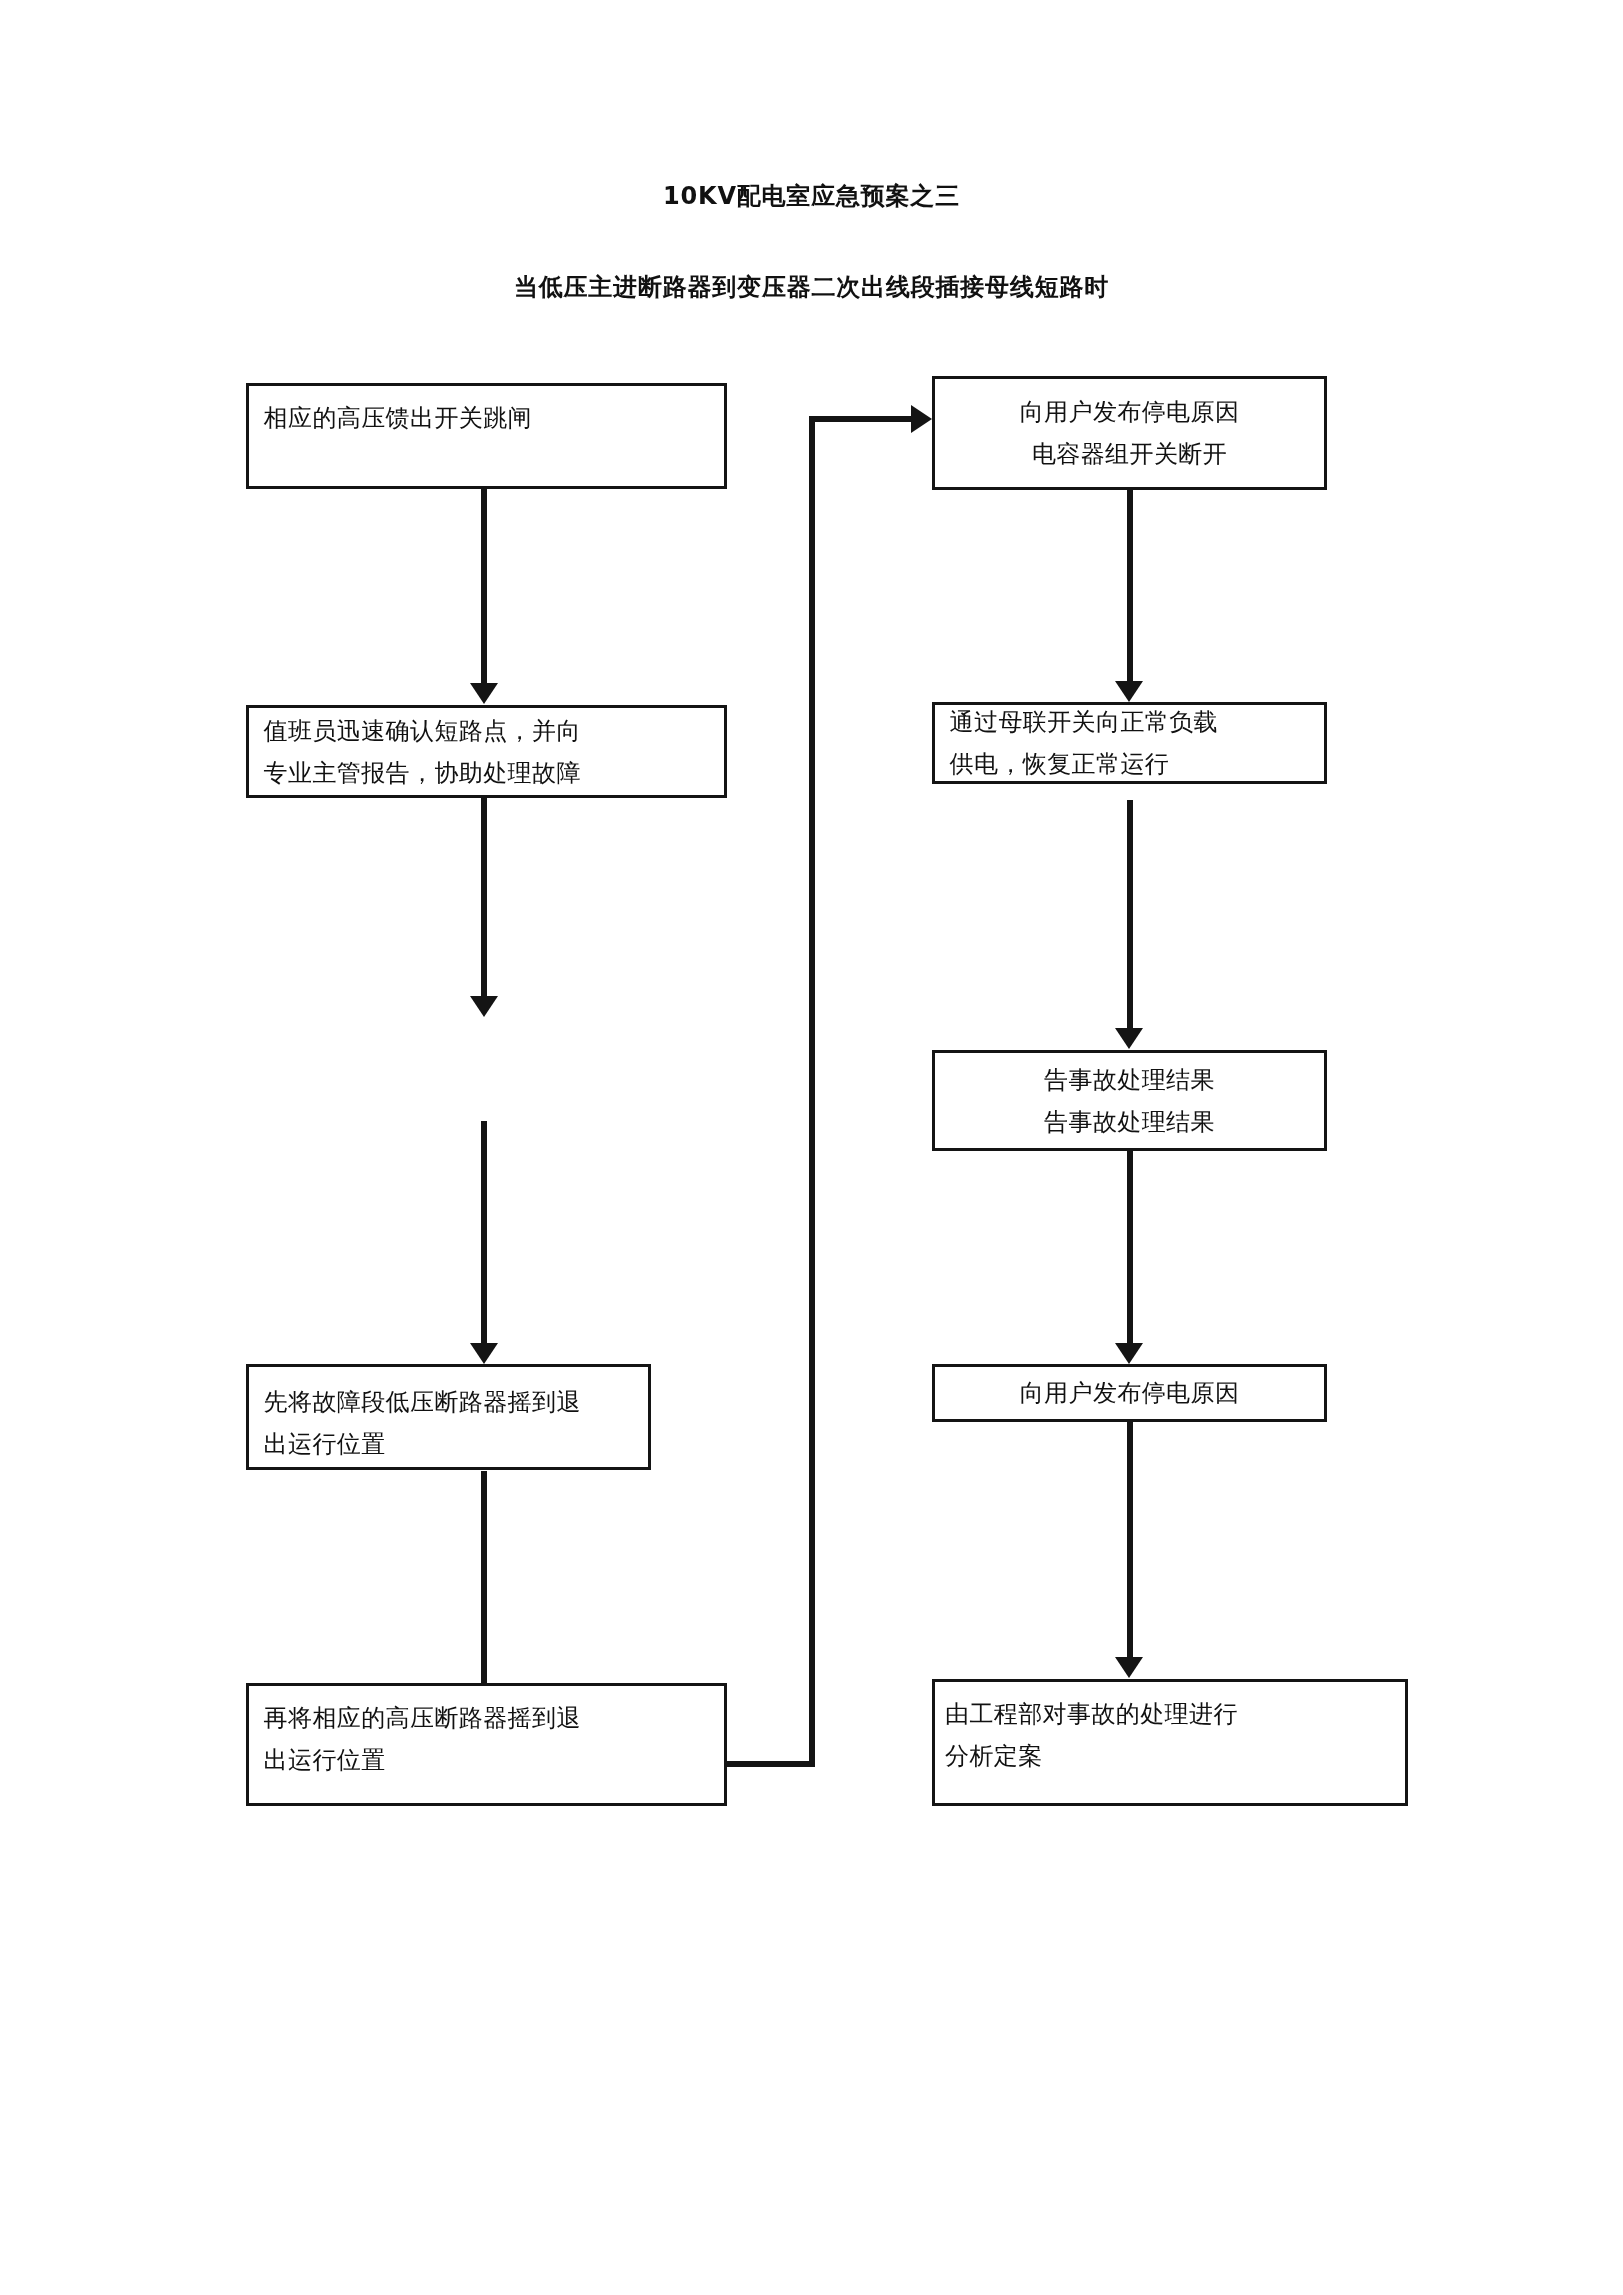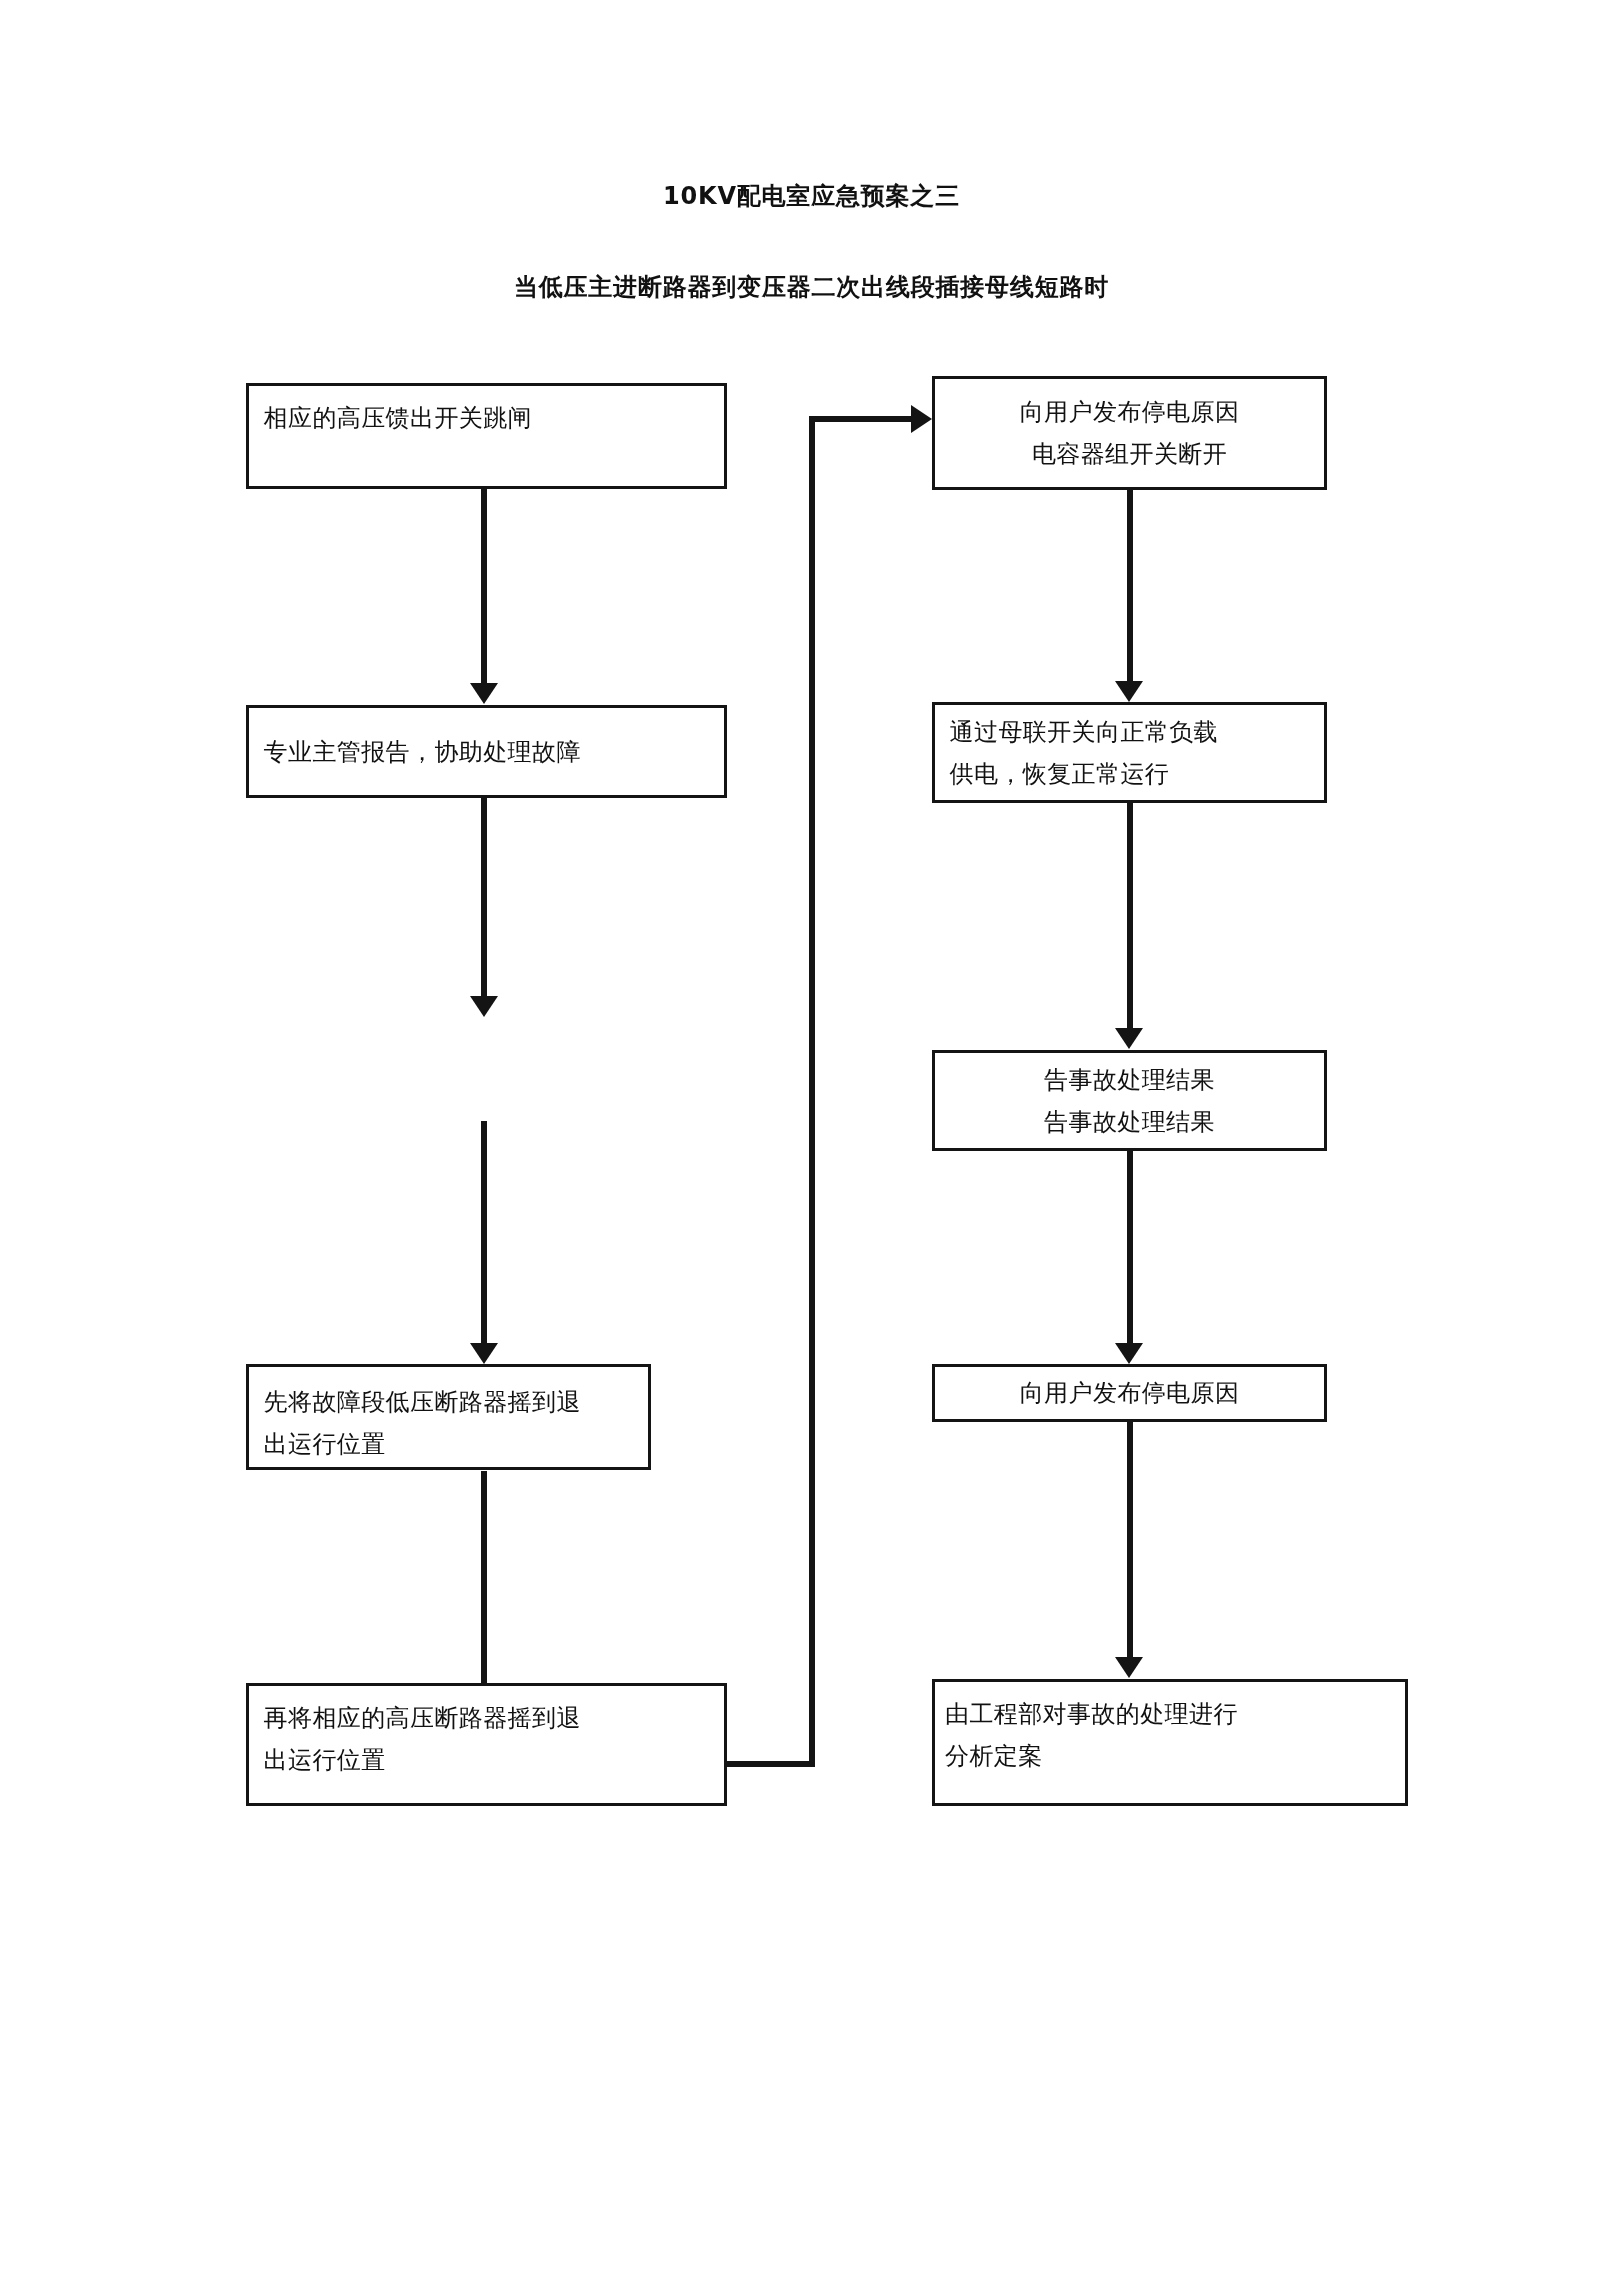--- a/index.html
+++ b/index.html
@@ -106,40 +106,41 @@
 
   <div class="title" id="doc-title">10KV配电室应急预案之三</div>
 
   <div class="title" id="doc-subtitle">当低压主进断路器到变压器二次出线段插接母线短路时</div>
 
   <div class="node al-left pad-top" style="left:246px; top:383px; width:481px; height:106px;">
     <span class="ln">相应的高压馈出开关跳闸</span>
   </div>
 
   <div class="node al-left" style="left:246px; top:705px; width:481px; height:93px;">
+    <span class="ln">值班员迅速确认短路点，并向</span>
     <span class="ln">专业主管报告，协助处理故障</span>
   </div>
 
 
   <div class="node al-left pad-top" style="left:246px; top:1364px; width:405px; height:106px;justify-content:center;">
     <span class="ln">先将故障段低压断路器摇到退</span>
     <span class="ln">出运行位置</span>
   </div>
 
   <div class="node al-left pad-top" style="left:246px; top:1683px; width:481px; height:123px;">
     <span class="ln">再将相应的高压断路器摇到退</span>
     <span class="ln">出运行位置</span>
   </div>
 
   <div class="node al-center" style="left:932px; top:376px; width:395px; height:114px;">
     <span class="ln">向用户发布停电原因</span>
     <span class="ln">电容器组开关断开</span>
   </div>
 
-  <div class="node al-left" style="left:932px; top:702px; width:395px; height:101px;">
+  <div class="node al-left" style="left:932px; top:702px; width:395px; height:82px;">
     <span class="ln">通过母联开关向正常负载</span>
     <span class="ln">供电，恢复正常运行</span>
   </div>
 
   <div class="node al-center" style="left:932px; top:1050px; width:395px; height:101px;">
     <span class="ln">告事故处理结果</span>
     <span class="ln">告事故处理结果</span>
   </div>
 
   <div class="node al-center" style="left:932px; top:1364px; width:395px; height:58px;">

